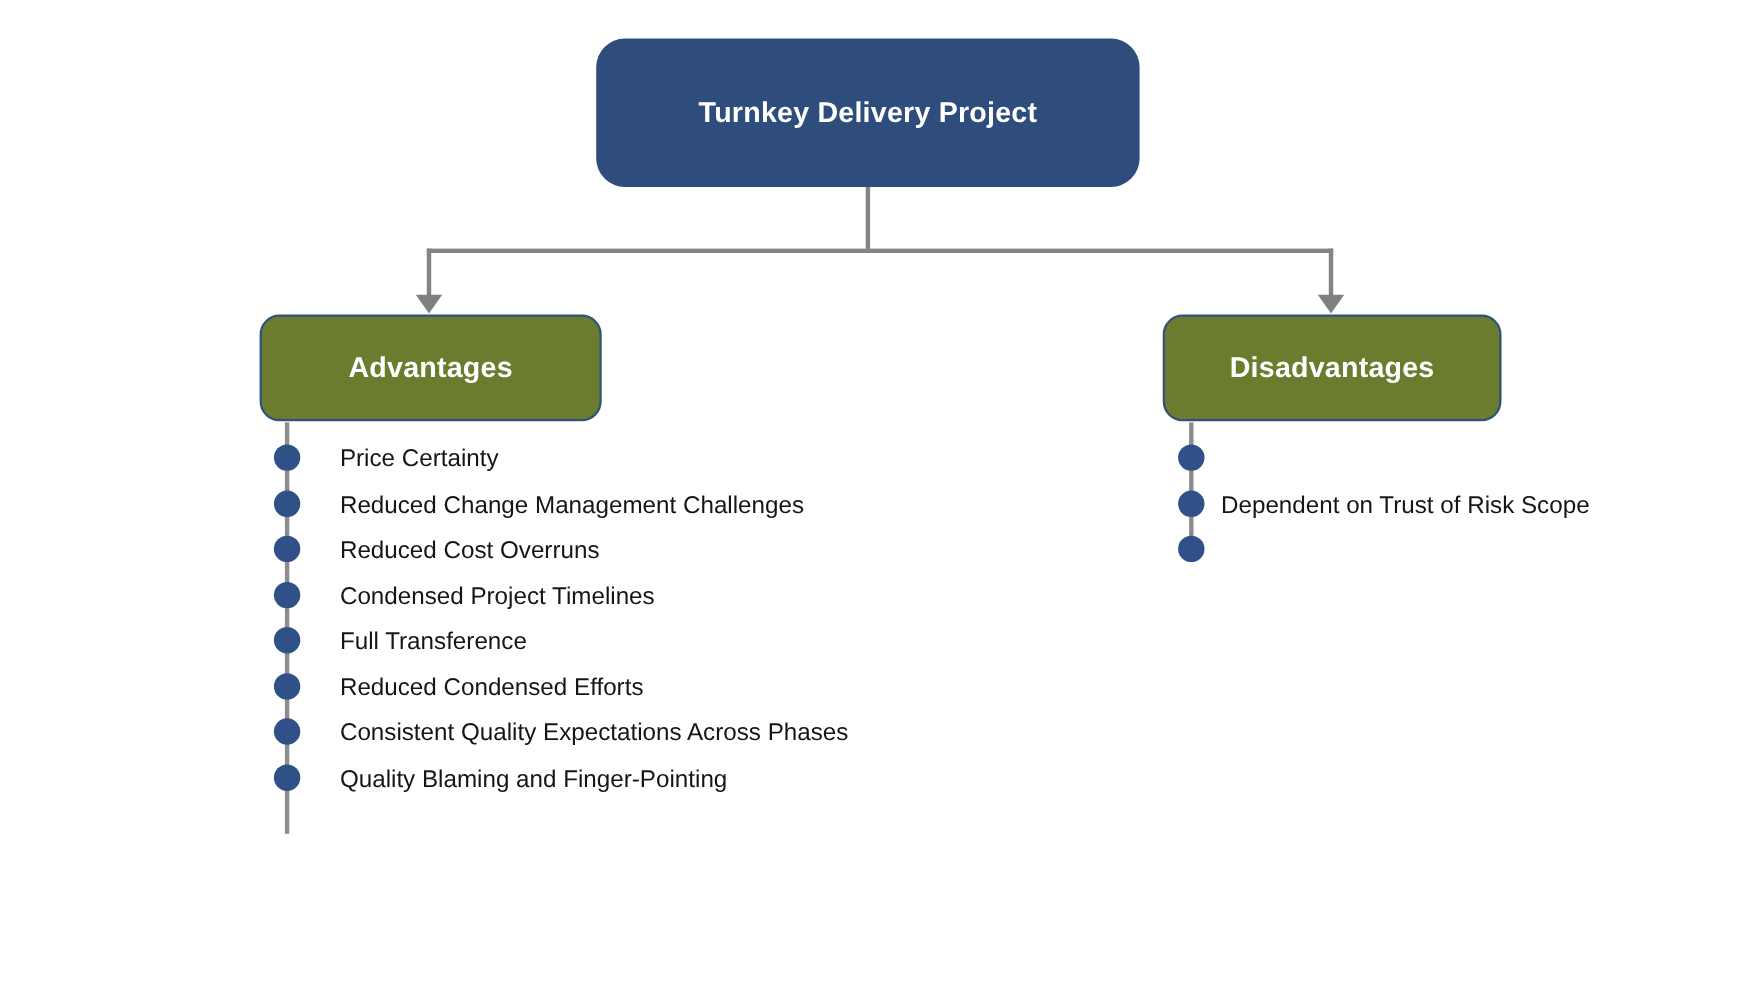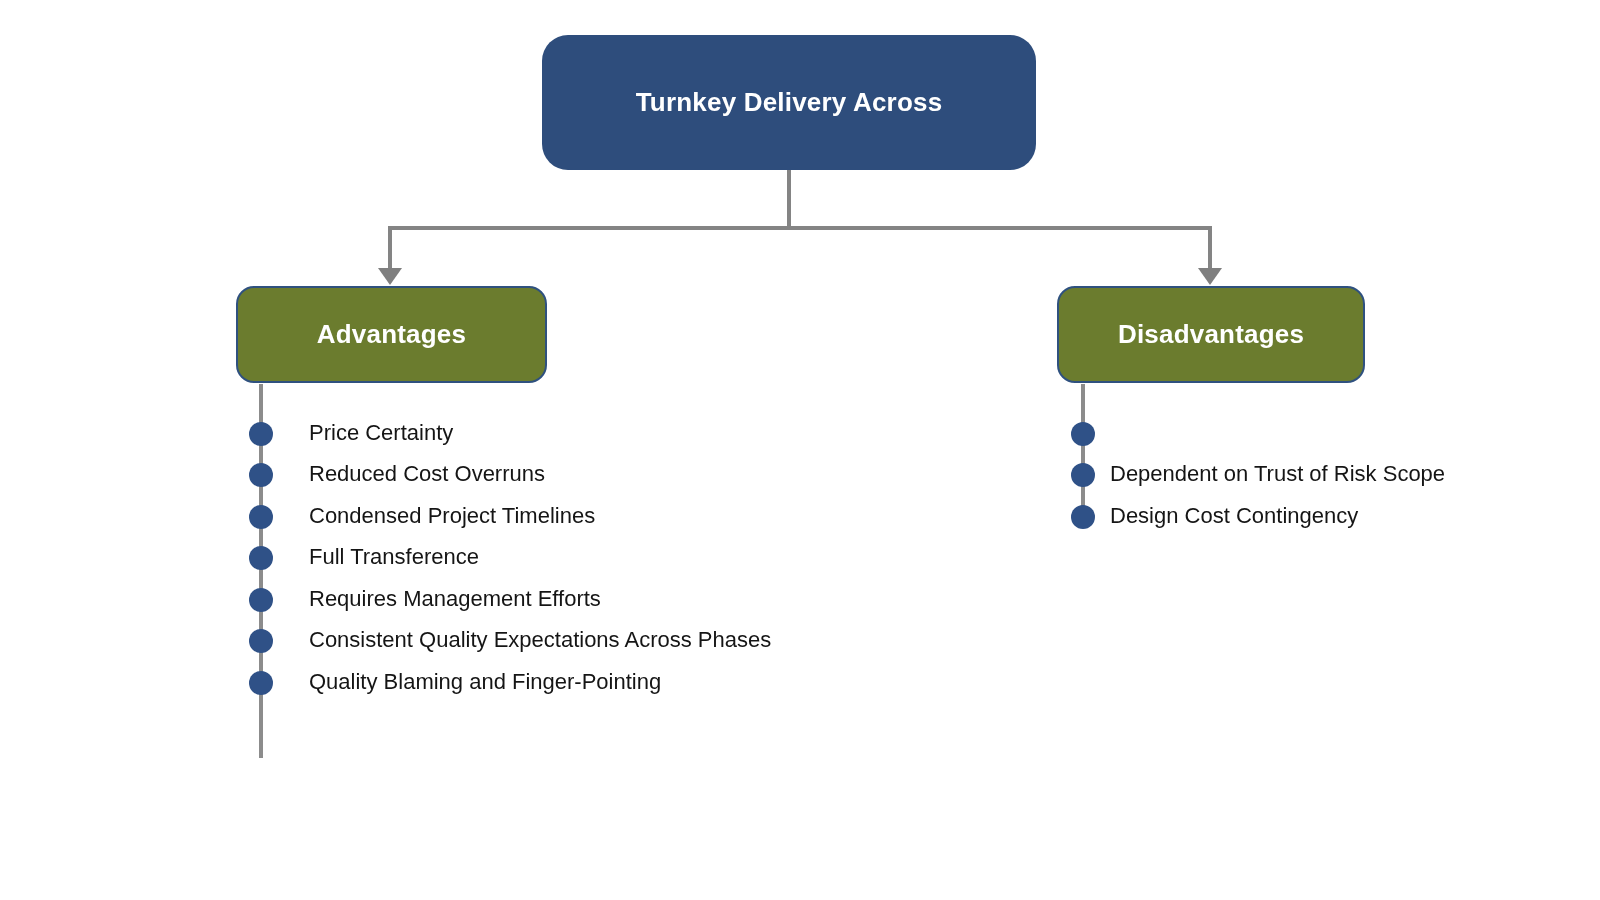--- a/index.html
+++ b/index.html
@@ -76,21 +76,21 @@
   .list {
     position: absolute;
     display: flex;
     flex-direction: column;
   }
   .list.adv { left: 249px;  top: 404px; }
   .list.dis { left: 1071px; top: 404px; }
   .row {
     height: 41.5px;
     display: flex;
-    align-items: flex-end;
+    align-items: flex-start;
   }
   .dot {
     width: 24px; height: 24px;
     border-radius: 50%;
     background: #2f5187;
     flex: 0 0 24px;
   }
   .row .label {
     color: #151515;
     font-size: 22px;
@@ -98,21 +98,21 @@
   }
   .list.adv .label { margin-left: 36px; }
   .list.dis .label { margin-left: 15px; }
 </style>
 </head>
 <body>
 
 <div class="canvas">
 
   <div class="root-box">
-    <span>Turnkey Delivery Across</span>
+    <span>Turnkey Delivery Project</span>
   </div>
 
   <div class="conn stub"></div>
   <div class="conn hbar"></div>
   <div class="conn dropL"></div>
   <div class="conn dropR"></div>
   <div class="arrowhead left"></div>
   <div class="arrowhead right"></div>
 
   <div class="branch-box adv">
@@ -125,33 +125,37 @@
   <div class="list-line adv"></div>
   <div class="list-line dis"></div>
 
   <div class="list adv">
     <div class="row">
       <span class="dot"></span>
       <span class="label">Price Certainty</span>
     </div>
     <div class="row">
       <span class="dot"></span>
+      <span class="label">Reduced Change Management Challenges</span>
+    </div>
+    <div class="row">
+      <span class="dot"></span>
       <span class="label">Reduced Cost Overruns</span>
     </div>
     <div class="row">
       <span class="dot"></span>
       <span class="label">Condensed Project Timelines</span>
     </div>
     <div class="row">
       <span class="dot"></span>
       <span class="label">Full Transference</span>
     </div>
     <div class="row">
       <span class="dot"></span>
-      <span class="label">Requires Management Efforts</span>
+      <span class="label">Reduced Condensed Efforts</span>
     </div>
     <div class="row">
       <span class="dot"></span>
       <span class="label">Consistent Quality Expectations Across Phases</span>
     </div>
     <div class="row">
       <span class="dot"></span>
       <span class="label">Quality Blaming and Finger-Pointing</span>
     </div>
   </div>
@@ -159,17 +163,16 @@
   <div class="list dis">
     <div class="row">
       <span class="dot"></span>
     </div>
     <div class="row">
       <span class="dot"></span>
       <span class="label">Dependent on Trust of Risk Scope</span>
     </div>
     <div class="row">
       <span class="dot"></span>
-      <span class="label">Design Cost Contingency</span>
     </div>
   </div>
 
 </div>
 
 </body></html>

